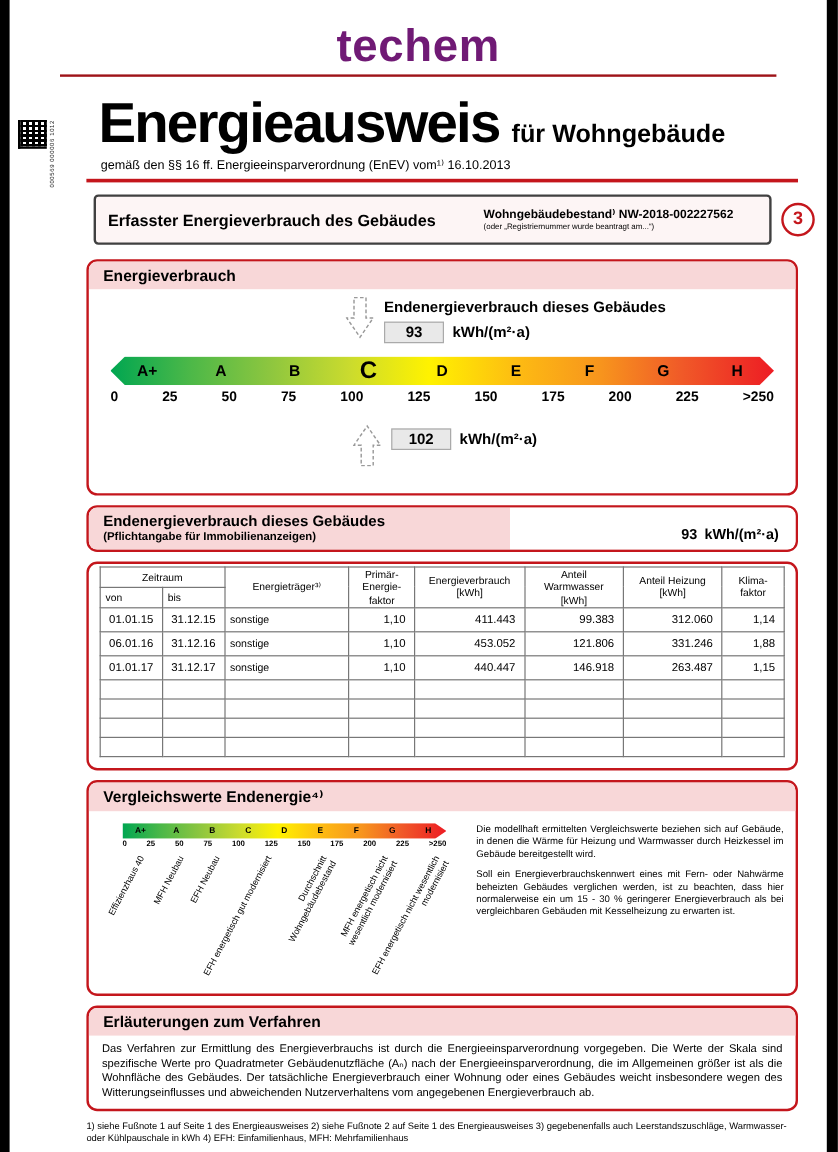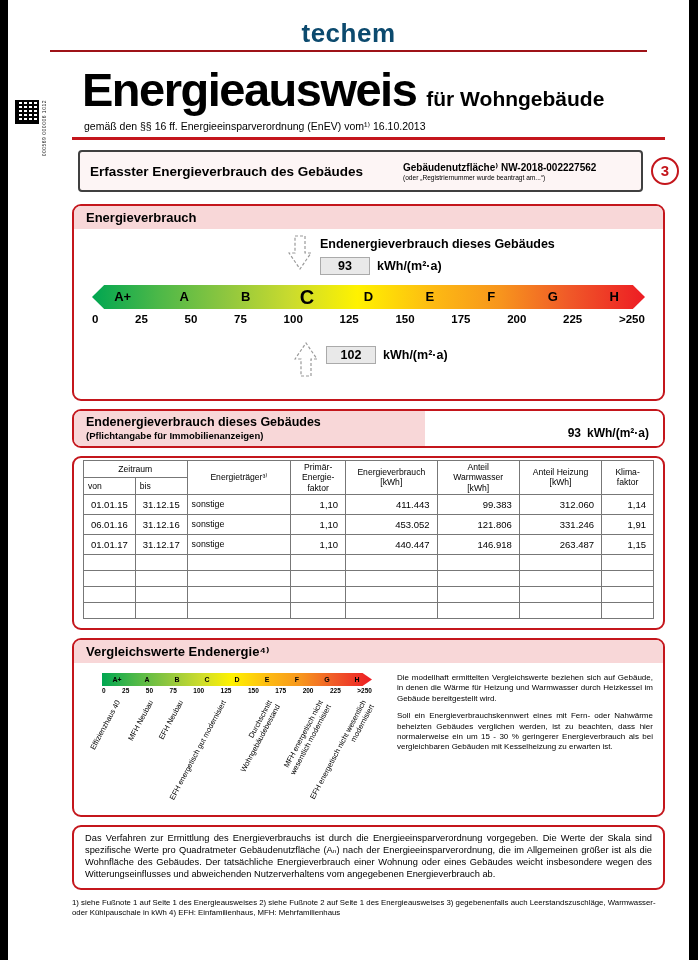--- a/index.html
+++ b/index.html
@@ -2,22 +2,22 @@
 <html><head>
 <meta charset="utf-8">
 <style>
   html,body{margin:0;padding:0;background:#1a1a1a;}
   .scan{position:relative;width:698px;height:960px;background:#000;margin:0 auto;overflow:hidden;
         font-family:"Liberation Sans","DejaVu Sans",sans-serif;color:#000;}
   .page{position:absolute;left:8px;top:0;width:681px;height:960px;background:#fff;overflow:hidden;}
 
   
   .logo{ text-align:center; padding-top:18px; }
-  .logo-text{ display:inline-block; position:relative; font-size:26px; font-weight:bold;
-              color:#0c4a6e; letter-spacing:0.5px; }
+  .logo-text{ display:inline-block; position:relative; font-size:38px; font-weight:bold;
+              color:#701a75; letter-spacing:0.5px; }
   .logo-rule{ height:2px; background:#9e1318; margin:1px 42px 0 42px; }
 
   .barcode-block{ position:absolute; left:7px; top:100px; display:flex; gap:2px; }
   .barcode{ width:22px; height:22px; background-color:#fff;
      background-image:
        repeating-linear-gradient(0deg,#000 0 2px,transparent 2px 4px),
        repeating-linear-gradient(90deg,#000 0 2px,transparent 2px 5px);
      border-left:2px solid #000; border-bottom:2px solid #000;}
   .barcode-num{ writing-mode:vertical-rl; transform:rotate(180deg); font-size:5px; color:#222;
      letter-spacing:0.5px; }
@@ -137,21 +137,21 @@
       </div>
       <div class="mh-sub">gemäß den §§ 16 ff. Energieeinsparverordnung (EnEV) vom¹⁾ 16.10.2013</div>
     </div>
     <div class="thick-rule"></div>
 
     <div class="header-bar-wrap">
       <div class="header-bar">
         <div class="hb-title">Erfasster Energieverbrauch des Gebäudes</div>
         <div class="hb-reg">
           <div class="hb-reg-line1">
-            <span>Gebäudenutzfläche⁾</span>
+            <span>Wohngebäudebestand⁾</span>
             <span>NW-2018-002227562</span>
           </div>
           <div class="hb-reg-note">(oder „Registriernummer wurde beantragt am...“)</div>
         </div>
       </div>
       <div class="page-circle">3</div>
     </div>
 
     <section class="box">
       <div class="box-head">Energieverbrauch</div>
@@ -250,21 +250,21 @@
             <td class="c-num">1,14</td>
           </tr>
           <tr>
             <td class="c-date">06.01.16</td>
             <td class="c-date">31.12.16</td>
             <td class="c-traeger">sonstige</td>
             <td class="c-num">1,10</td>
             <td class="c-num">453.052</td>
             <td class="c-num">121.806</td>
             <td class="c-num">331.246</td>
-            <td class="c-num">1,91</td>
+            <td class="c-num">1,88</td>
           </tr>
           <tr>
             <td class="c-date">01.01.17</td>
             <td class="c-date">31.12.17</td>
             <td class="c-traeger">sonstige</td>
             <td class="c-num">1,10</td>
             <td class="c-num">440.447</td>
             <td class="c-num">146.918</td>
             <td class="c-num">263.487</td>
             <td class="c-num">1,15</td>
@@ -354,19 +354,20 @@
           </div>
         </div>
         <div class="compare-right">
           <p>Die modellhaft ermittelten Vergleichswerte beziehen sich auf Gebäude, in denen die Wärme für Heizung und Warmwasser durch Heizkessel im Gebäude bereitgestellt wird.</p>
           <p>Soll ein Energieverbrauchskennwert eines mit Fern- oder Nahwärme beheizten Gebäudes verglichen werden, ist zu beachten, dass hier normalerweise ein um 15 - 30 % geringerer Energieverbrauch als bei vergleichbaren Gebäuden mit Kesselheizung zu erwarten ist.</p>
         </div>
       </div>
     </section>
 
     <section class="box">
+      <div class="box-head">Erläuterungen zum Verfahren</div>
       <p class="explain-text">Das Verfahren zur Ermittlung des Energieverbrauchs ist durch die Energieeinsparverordnung vorgegeben. Die Werte der Skala sind spezifische Werte pro Quadratmeter Gebäudenutzfläche (Aₙ) nach der Energieeinsparverordnung, die im Allgemeinen größer ist als die Wohnfläche des Gebäudes. Der tatsächliche Energieverbrauch einer Wohnung oder eines Gebäudes weicht insbesondere wegen des Witterungseinflusses und abweichenden Nutzerverhaltens vom angegebenen Energieverbrauch ab.</p>
     </section>
 
     <div class="footnotes">1) siehe Fußnote 1 auf Seite 1 des Energieausweises  2) siehe Fußnote 2 auf Seite 1 des Energieausweises  3) gegebenenfalls auch Leerstandszuschläge, Warmwasser- oder Kühlpauschale in kWh  4) EFH: Einfamilienhaus, MFH: Mehrfamilienhaus</div>
 
   </div>
 </div>
 
 </body></html>

